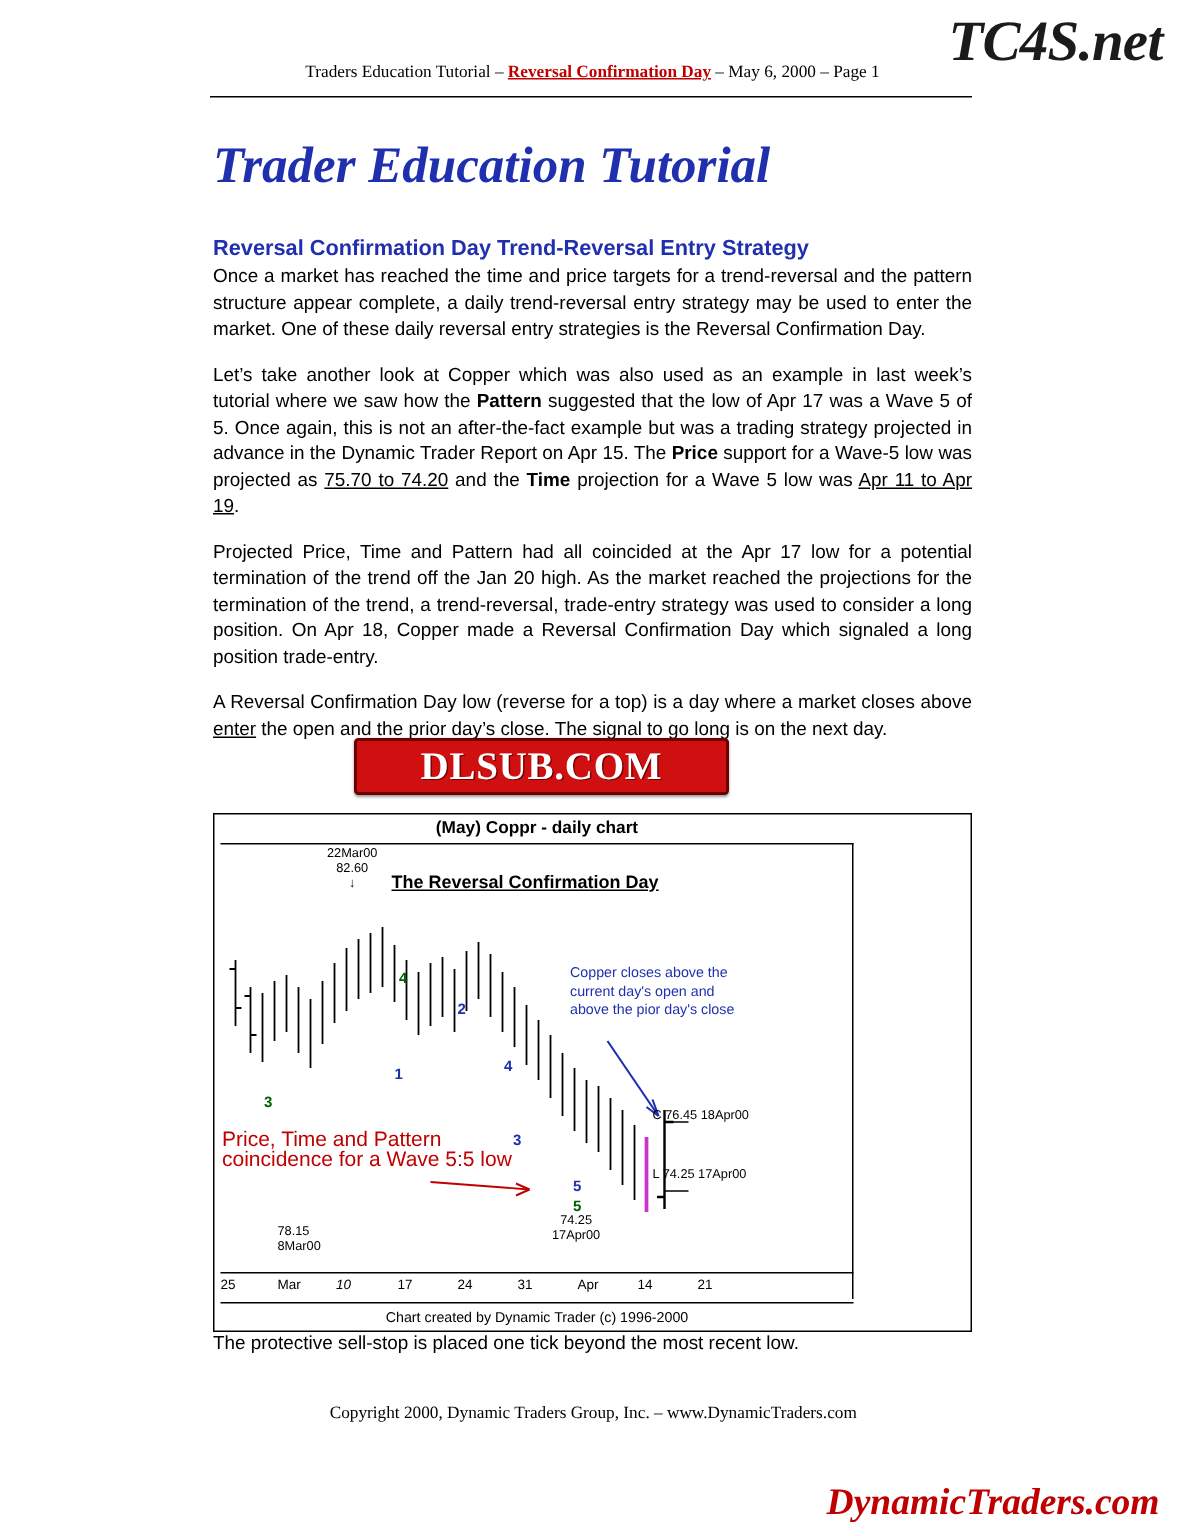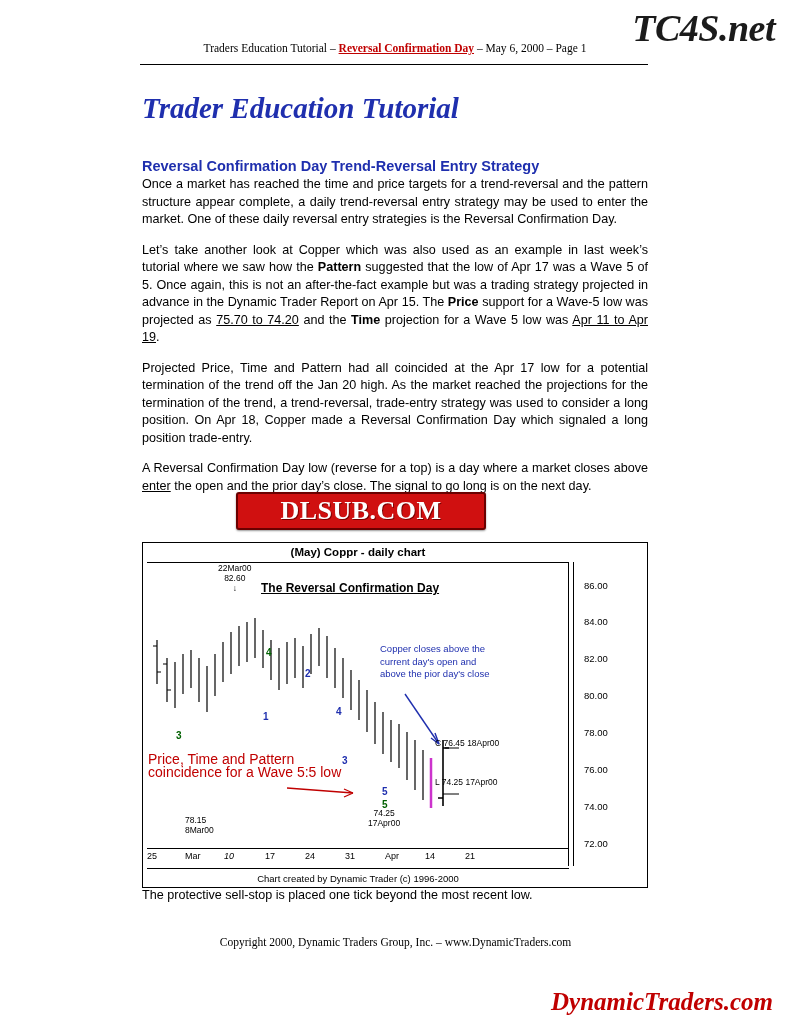--- a/index.html
+++ b/index.html
@@ -61,21 +61,21 @@
   }
 
   
   .doc-title {
     position: absolute;
     top: 92px;
     left: 142px;
     font-family: "Liberation Serif", serif;
     font-style: italic;
     font-weight: bold;
-    font-size: 29px;
+    font-size: 34px;
     color: #1f2fae;
   }
 
   
   .body-col {
     position: absolute;
     top: 158px;
     left: 142px;
     width: 506px;
     font-family: "Liberation Sans", sans-serif;
@@ -433,30 +433,20 @@
 
     <div class="wv wv-green" style="top:104px; left:123px;">4</div>
     <div class="wv wv-blue" style="top:125px; left:162px;">2</div>
     <div class="wv wv-blue" style="top:168px; left:120px;">1</div>
     <div class="wv wv-blue" style="top:163px; left:193px;">4</div>
     <div class="wv wv-green" style="top:187px; left:33px;">3</div>
     <div class="wv wv-blue" style="top:212px; left:199px;">3</div>
     <div class="wv wv-blue" style="top:243px; left:239px;">5</div>
     <div class="wv wv-green" style="top:256px; left:239px;">5</div>
 
-    <div class="y-axis">
-      <div class="y-lab" style="top:18px;">86.00</div>
-      <div class="y-lab" style="top:54px;">84.00</div>
-      <div class="y-lab" style="top:91px;">82.00</div>
-      <div class="y-lab" style="top:128px;">80.00</div>
-      <div class="y-lab" style="top:165px;">78.00</div>
-      <div class="y-lab" style="top:202px;">76.00</div>
-      <div class="y-lab" style="top:239px;">74.00</div>
-      <div class="y-lab" style="top:276px;">72.00</div>
-    </div>
 
     <div class="x-axis-row">
       <div class="x-lab" style="left:0;">25</div>
       <div class="x-lab" style="left:38px;">Mar</div>
       <div class="x-lab" style="left:77px;font-style:italic;">10</div>
       <div class="x-lab" style="left:118px;">17</div>
       <div class="x-lab" style="left:158px;">24</div>
       <div class="x-lab" style="left:198px;">31</div>
       <div class="x-lab" style="left:238px;">Apr</div>
       <div class="x-lab" style="left:278px;">14</div>

